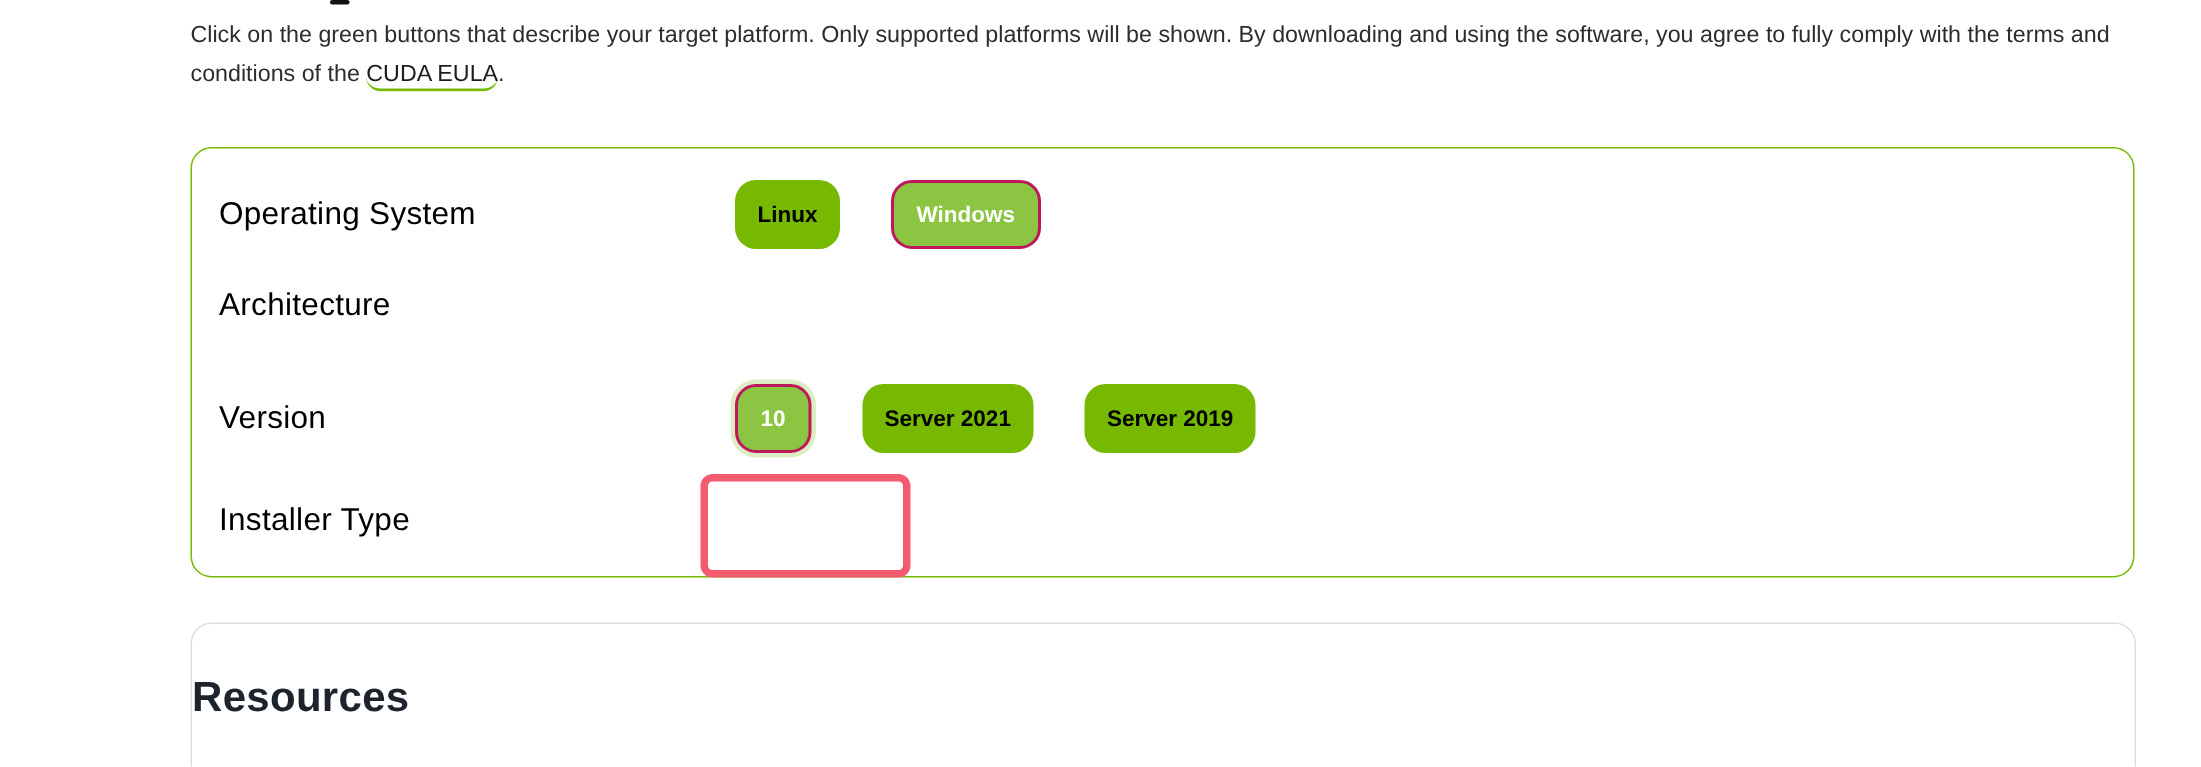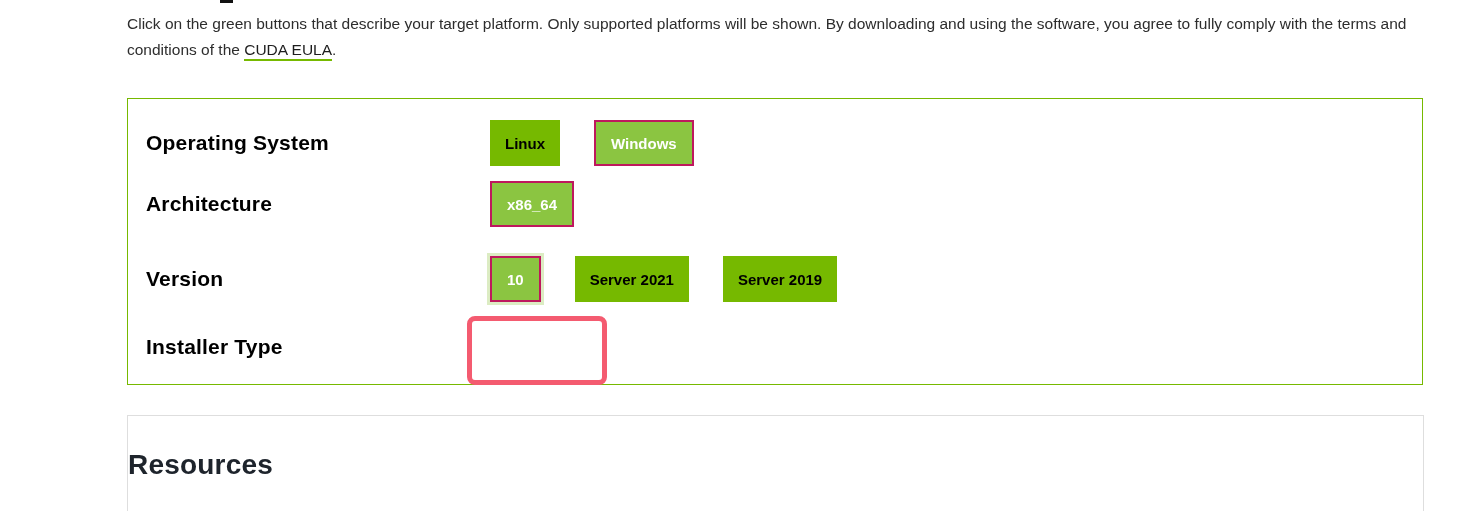--- a/index.html
+++ b/index.html
@@ -1,15 +1,15 @@
 <!DOCTYPE html>
 <html><head>
 <meta charset="utf-8">
 <style>
-  * { margin: 0; padding: 0; box-sizing: border-box; }
+  * { margin: 0; padding: 0; box-sizing: border-box; border-radius: 14px; }
   html, body {
     width: 1467px; height: 511px;
     background: #ffffff;
     overflow: hidden;
     font-family: "Liberation Sans", "DejaVu Sans", sans-serif;
   }
   .page { position: relative; width: 1467px; height: 511px; }
 
   
   .heading-remnant {
@@ -31,21 +31,21 @@
     width: 1296px; height: 287px;
     border: 1px solid #76b900;
     background: #ffffff;
   }
   .selector-row {
     position: absolute; left: 0; width: 100%; height: 46px;
     display: flex; align-items: center;
   }
   .row-label {
     position: absolute; left: 18px;
-    font-size: 21px; font-weight: bold; color: #000000;
+    font-size: 21px; font-weight: normal; color: #000000;
     letter-spacing: 0.2px; white-space: nowrap;
   }
   .row-buttons {
     position: absolute; left: 362px;
     display: flex; gap: 34px; align-items: center;
   }
   .opt-btn {
     height: 46px; min-width: 46px;
     padding: 0 15px;
     background: #76b900;
@@ -98,23 +98,20 @@
   <div class="selector-box" id="selector-box">
       <div class="selector-row" style="top: 21px;">
         <div class="row-label">Operating System</div>
         <div class="row-buttons">
           <button class="opt-btn">Linux</button>
           <button class="opt-btn selected">Windows</button>
         </div>
       </div>
       <div class="selector-row" style="top: 82px;">
         <div class="row-label">Architecture</div>
-        <div class="row-buttons">
-          <button class="opt-btn selected">x86_64</button>
-        </div>
       </div>
       <div class="selector-row" style="top: 157px;">
         <div class="row-label">Version</div>
         <div class="row-buttons">
           <button class="opt-btn selected focused">10</button>
           <button class="opt-btn">Server 2021</button>
           <button class="opt-btn">Server 2019</button>
         </div>
       </div>
       <div class="selector-row" style="top: 225px;">

